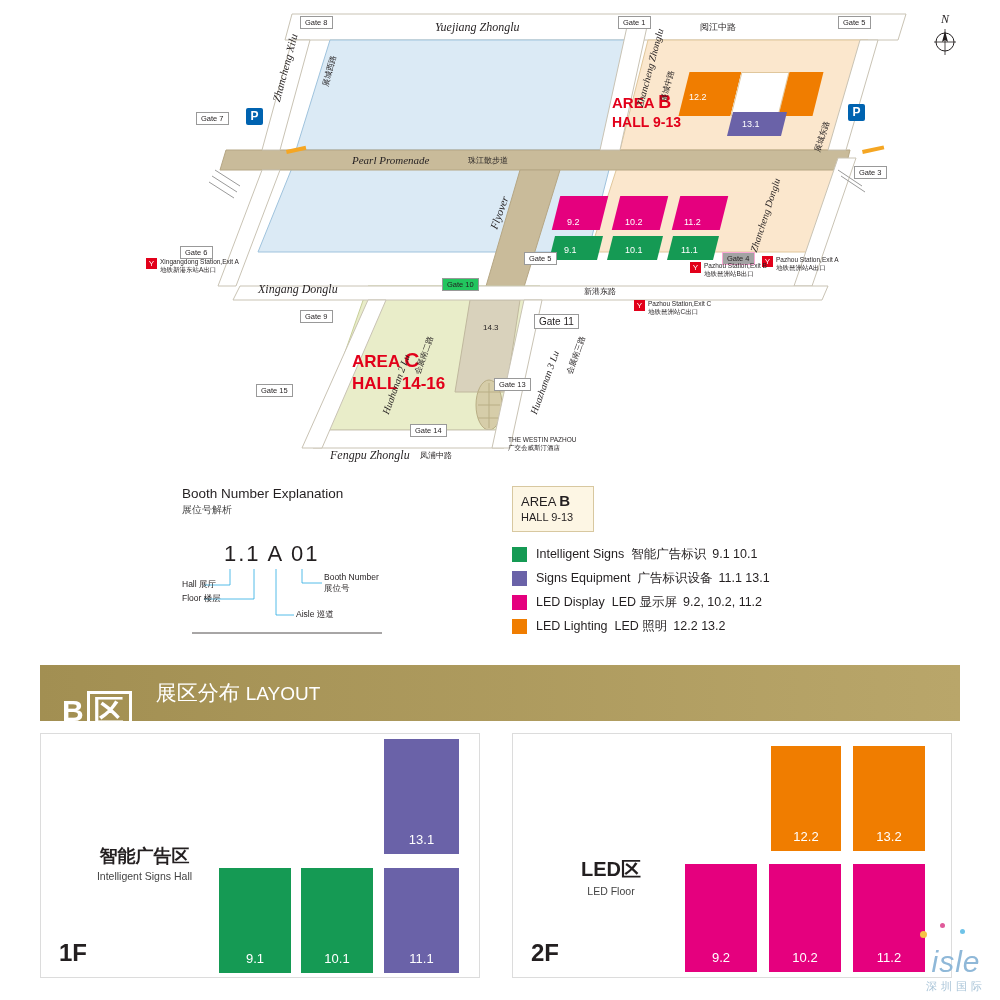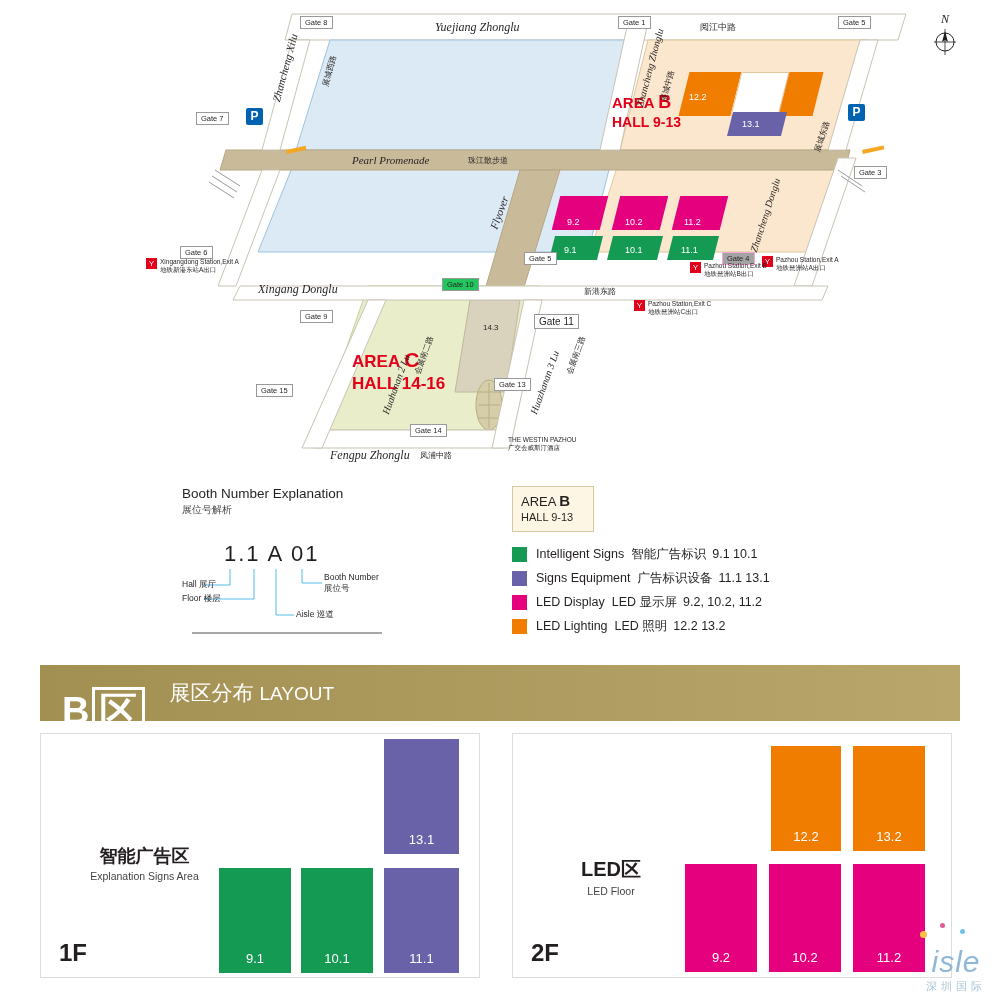--- a/index.html
+++ b/index.html
@@ -31,21 +31,21 @@
   .areabadge .b2 { font-size:11px; }
   .legend ul { list-style:none; margin:14px 0 0 0; padding:0; }
   .legend li { display:flex; align-items:center; margin-bottom:7px; font-size:12.5px; }
   .sw { width:15px; height:15px; margin-right:9px; flex:0 0 auto; }
   .lgtxt { white-space:nowrap; }
   .lgtxt .halls { margin-left:6px; }
 
   
   .band { position:absolute; left:40px; top:665px; width:920px; height:56px;
           background:linear-gradient(to right,#a28f52,#b9a66a); display:flex; align-items:center; }
-  .band .zone { font-size:38px; color:#fff; margin-left:22px; font-weight:bold; letter-spacing:1px;margin-top:37px; }
+  .band .zone { font-size:30px; color:#fff; margin-left:22px; font-weight:bold; letter-spacing:1px;margin-top:37px; }
   .band .zone .boxed { border:3px solid #fff; padding:0 4px; margin-left:2px; }
   .band .title { font-size:21px; color:#fff; margin-left:24px;text-align:right; }
   .band .title .en { font-size:19px; margin-left:6px; }
 
   
   .panel { position:absolute; background:#fff; border:1px solid #dcdcdc; }
   #panel-1f { left:40px; top:733px; width:440px; height:245px; }
   #panel-2f { left:512px; top:733px; width:440px; height:245px; }
   .panel .floor { position:absolute; left:18px; bottom:10px; font-size:24px; font-weight:bold; color:#231f20; }
   .panel .zname { position:absolute; font-weight:bold; font-size:18px; color:#231f20; text-align:center; }
@@ -313,21 +313,21 @@
       <span>9.1</span>
     </div>
   <div class="booth" style="left:260px;top:134px;width:72px;height:105px;background:#159a54;">
       <span>10.1</span>
     </div>
   <div class="booth" style="left:343px;top:134px;width:75px;height:105px;background:#6a62a8;">
       <span>11.1</span>
     </div>
   <div class="zname" style="left:36px;top:110px;width:135px;">
     <span>智能广告区</span>
-    <small>Explanation Signs Area</small>
+    <small>Intelligent Signs Hall</small>
   </div>
   <div class="floor">1F</div>
 </div>
 
 <div class="panel" id="panel-2f">
   <div class="booth" style="left:258px;top:12px;width:70px;height:105px;background:#f07d00;">
       <span>12.2</span>
     </div>
   <div class="booth" style="left:340px;top:12px;width:72px;height:105px;background:#f07d00;">
       <span>13.2</span>

